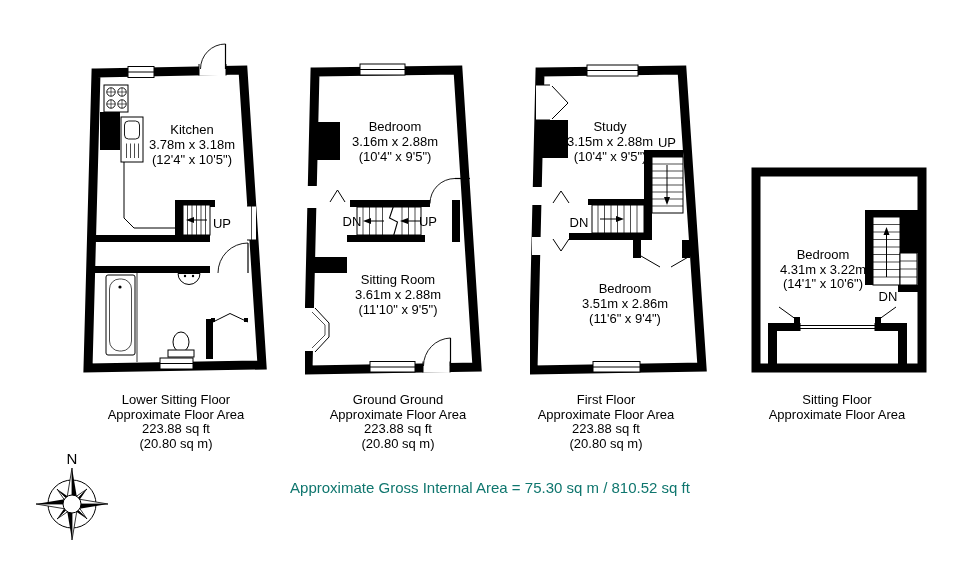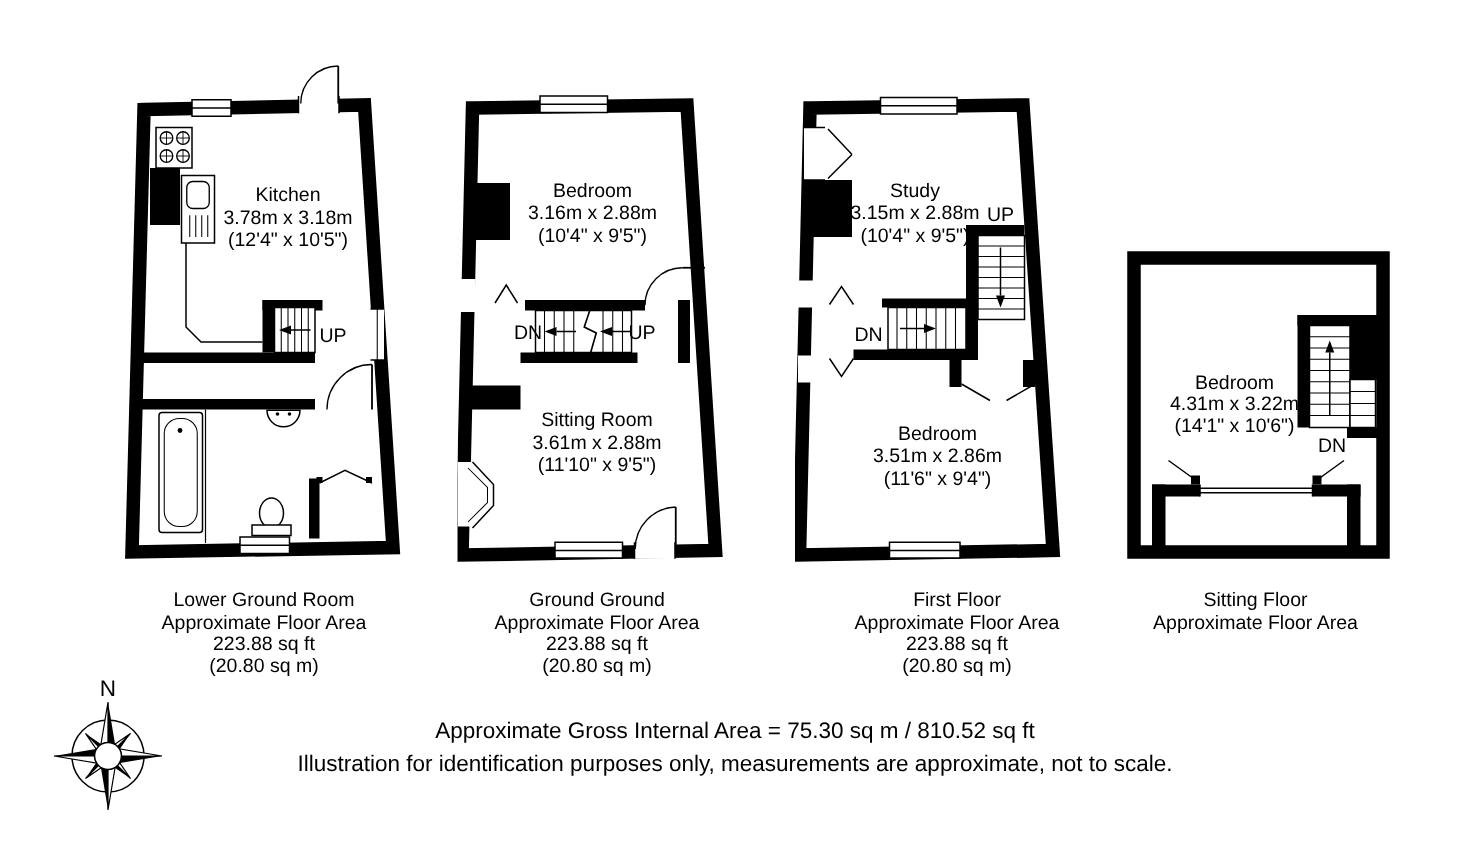--- a/index.html
+++ b/index.html
@@ -3,21 +3,21 @@
 <meta charset="utf-8">
 <style>
   html,body{margin:0;padding:0;background:#fff;}
   #canvas{position:relative;width:980px;height:562px;background:#ffffff;
           font-family:"Liberation Sans",sans-serif;color:#000;overflow:hidden;}
   .plan{position:absolute;}
   svg text{font-family:"Liberation Sans",sans-serif;font-size:13px;fill:#000;}
   svg text.stair-label{font-size:13px;}
   .caption{position:absolute;width:220px;text-align:center;font-size:13px;line-height:14.6px;color:#000;}
   .caption span{display:block;}
-  .footer{position:absolute;left:0;top:477px;width:980px;text-align:center;font-size:15px;line-height:22px;color:#000000;}
+  .footer{position:absolute;left:0;top:477px;width:980px;text-align:center;font-size:15px;line-height:22px;color:#0f766e;}
   .footer span{display:block;}
 </style>
 </head>
 <body>
 
 <div id="canvas">
 
   <svg class="plan" style="left:80px;top:36px" width="195" height="345" viewBox="0 0 195 345">
     <path d="M16,37 L163,34 L182,329 L8,332 Z" fill="#fff" stroke="#000" stroke-width="9"></path>
 
@@ -253,32 +253,32 @@
       <rect x="52" y="183" width="75" height="8" fill="#fff"></rect>
       <path d="M52,185.5H127M52,188.5H127" stroke="#000" stroke-width="1"></path>
       <path d="M52,183V191M127,183V191" stroke="#000" stroke-width="1"></path>
     </g>
     <text x="75" y="119" text-anchor="middle">Bedroom</text>
     <text x="75" y="133.5" text-anchor="middle">4.31m x 3.22m</text>
     <text x="75" y="148" text-anchor="middle">(14'1" x 10'6")</text>
   </svg>
 
   <div class="caption" style="left:66px;top:393px">
-    <span>Lower Ground Room</span>
+    <span>Lower Sitting Floor</span>
     <span>Approximate Floor Area</span>
     <span>223.88 sq ft</span>
     <span>(20.80 sq m)</span>
   </div>
   <div class="caption" style="left:288px;top:393px">
     <span>Ground Ground</span>
     <span>Approximate Floor Area</span>
     <span>223.88 sq ft</span>
     <span>(20.80 sq m)</span>
   </div>
-  <div class="caption" style="left:528px;top:393px">
+  <div class="caption" style="left:496px;top:393px">
     <span>First Floor</span>
     <span>Approximate Floor Area</span>
     <span>223.88 sq ft</span>
     <span>(20.80 sq m)</span>
   </div>
   <div class="caption" style="left:727px;top:393px">
     <span>Sitting Floor</span>
     <span>Approximate Floor Area</span>
   </div>
 
@@ -301,16 +301,15 @@
     <polygon points="50,100 44,64 50,64" fill="#000"></polygon>
     <polygon points="50,100 56,64 50,64" fill="#fff" stroke="#000" stroke-width="0.8"></polygon>
     <polygon points="14,64 50,58 50,64" fill="#000"></polygon>
     <polygon points="14,64 50,70 50,64" fill="#fff" stroke="#000" stroke-width="0.8"></polygon>
     <circle cx="50" cy="64" r="9" fill="#fff" stroke="#000" stroke-width="1"></circle>
     <text x="50" y="24" text-anchor="middle" style="font-size:15px">N</text>
   </svg>
 
   <div class="footer">
     <span>Approximate Gross Internal Area = 75.30 sq m / 810.52 sq ft</span>
-    <span>Illustration for identification purposes only, measurements are approximate, not to scale.</span>
   </div>
 
 </div>
 
 </body></html>

